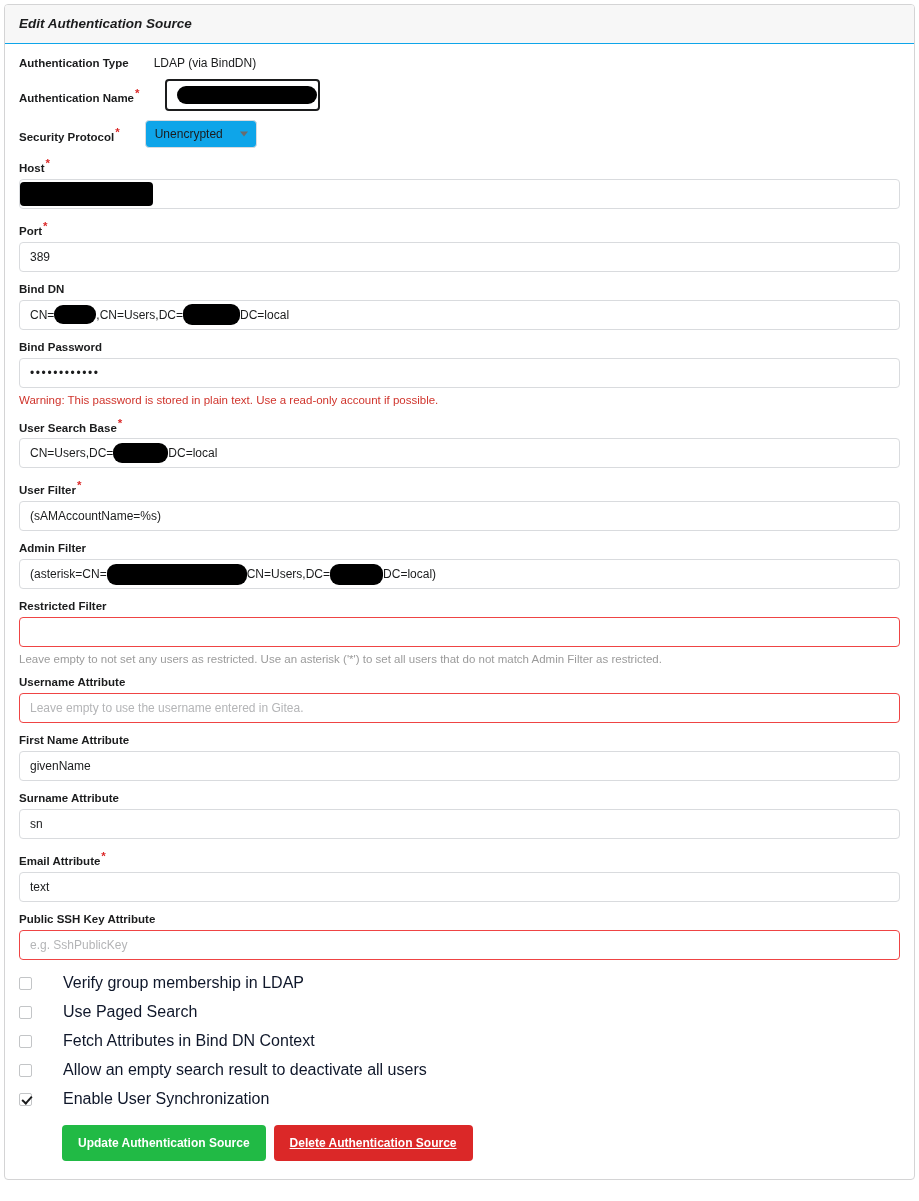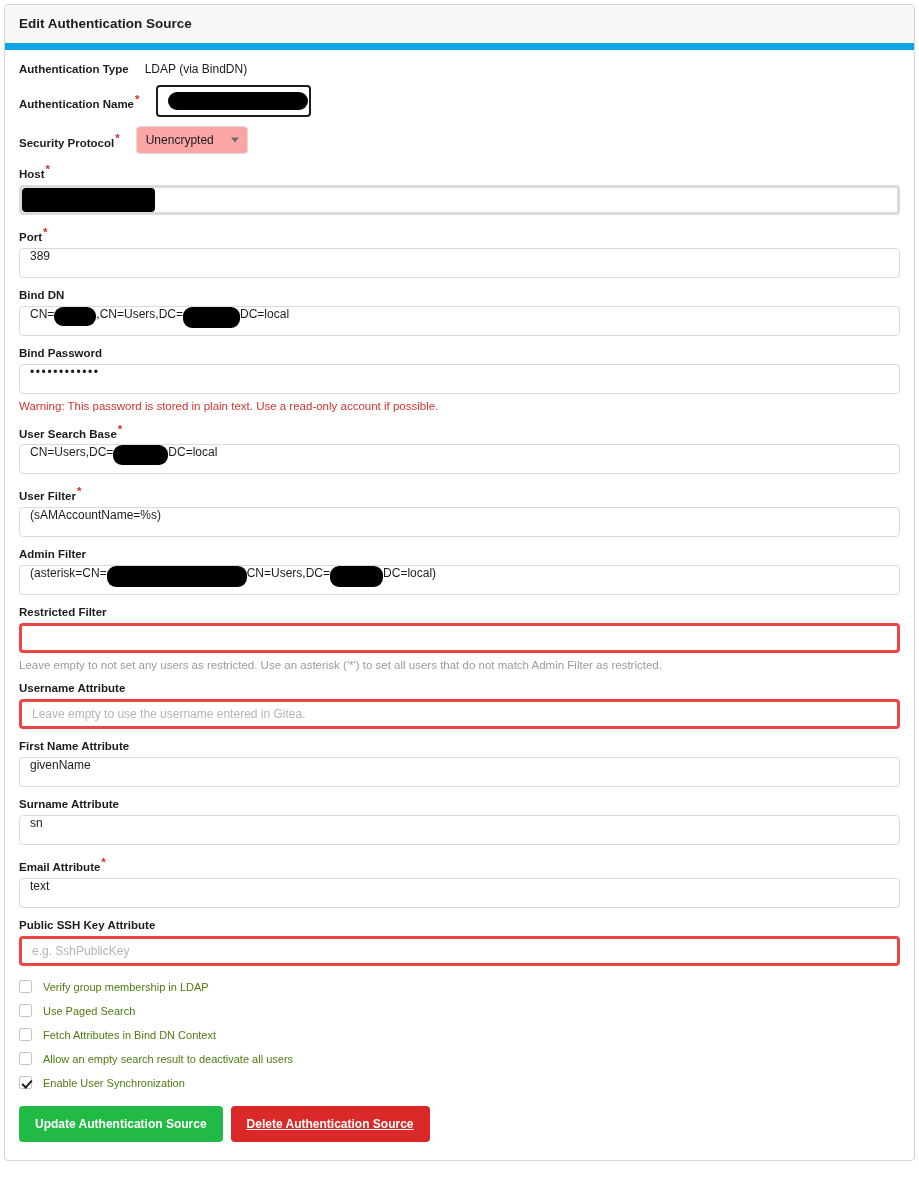--- a/index.html
+++ b/index.html
@@ -17,25 +17,26 @@
   }
   .panel {
     border: 1px solid #d4d4d5;
     border-radius: 4px;
     margin: 4px 4px 0 4px;
     background: #fff;
     overflow: hidden;
   }
   .panel-header {
     background: #f7f7f7;
-    border-bottom: 7px solid #0ea5e9;
+    border-bottom: 1px solid #0ea5e9;
     padding: 11px 14px 12px 14px;
     font-size: 13.5px;
     font-weight: bold;
     color: #1b1c1d;
+    font-style: italic;
   }
   .panel-body {
     padding: 12px 14px 18px 14px;
   }
   .field {
     margin-bottom: 11px;
   }
   .field-label {
     font-size: 11.5px;
     font-weight: bold;
@@ -46,32 +47,32 @@
   .req {
     color: #db2828;
     font-weight: bold;
     font-size: 11.5px;
     vertical-align: super;
     margin-left: 1px;
   }
   .inline-row {
     display: flex;
     align-items: center;
-    gap: 16px;
+    gap: 25px;
     margin-bottom: 9px;
   }
   .inline-row .field-label { margin-bottom: 0; }
   .static-value {
     font-size: 12px;
     color: #1b1c1d;
   }
   .input {
     width: 100%;
     height: 30px;
-    border: 3px solid #ef4444;
+    border: 1px solid #ef4444;
     border-radius: 4px;
     padding: 0 10px;
     font-size: 12px;
     color: #1b1c1d;
     background: #fff;
     font-family: "Liberation Sans", sans-serif;
     outline: none;
   }
   .input::placeholder { color: #b4b5b7; }
   .input.focused {
@@ -79,21 +80,21 @@
     height: 32px;
   }
   .name-input-wrap {
     width: 155px;
   }
   .select {
     width: 112px;
     height: 28px;
     border: 1px solid #d9dbde;
     border-radius: 4px;
-    background: #fca5a5;
+    background: #0ea5e9;
     font-size: 12px;
     color: #1b1c1d;
     padding: 0 22px 0 9px;
     font-family: "Liberation Sans", sans-serif;
     appearance: none;
     position: relative;
   }
   .select-wrap {
     position: relative;
     display: inline-block;
@@ -122,20 +123,21 @@
     display: block;
   }
   .field-warn {
     font-size: 11.5px;
     color: #d0342c;
     margin-top: 6px;
     display: block;
   }
   .value-inline {
     display: flex;
+    align-items: center;
     width: 100%;
     height: 30px;
     border: 1px solid #d9dbde;
     border-radius: 4px;
     padding: 0 10px;
     font-size: 12px;
     color: #1b1c1d;
     background: #fff;
     overflow: hidden;
     white-space: nowrap;
@@ -160,27 +162,29 @@
     position: absolute;
     left: 3.5px;
     top: 0.5px;
     width: 4px;
     height: 8px;
     border: solid #1b1c1d;
     border-width: 0 2px 2px 0;
     transform: rotate(42deg);
   }
   .cbox-label {
-    font-size: 11px;
-    color: #4d7c0f;
+    font-size: 16px;
+    color: #0f172a;
+    margin-left: 20px;
   }
   .btn-row {
     display: flex;
     gap: 8px;
     margin-top: 17px;
+    margin-left: 43px;
   }
   .btn {
     border: none;
     border-radius: 4px;
     color: #fff;
     font-size: 12px;
     font-weight: bold;
     font-family: "Liberation Sans", sans-serif;
     padding: 11px 16px;
     cursor: pointer;

